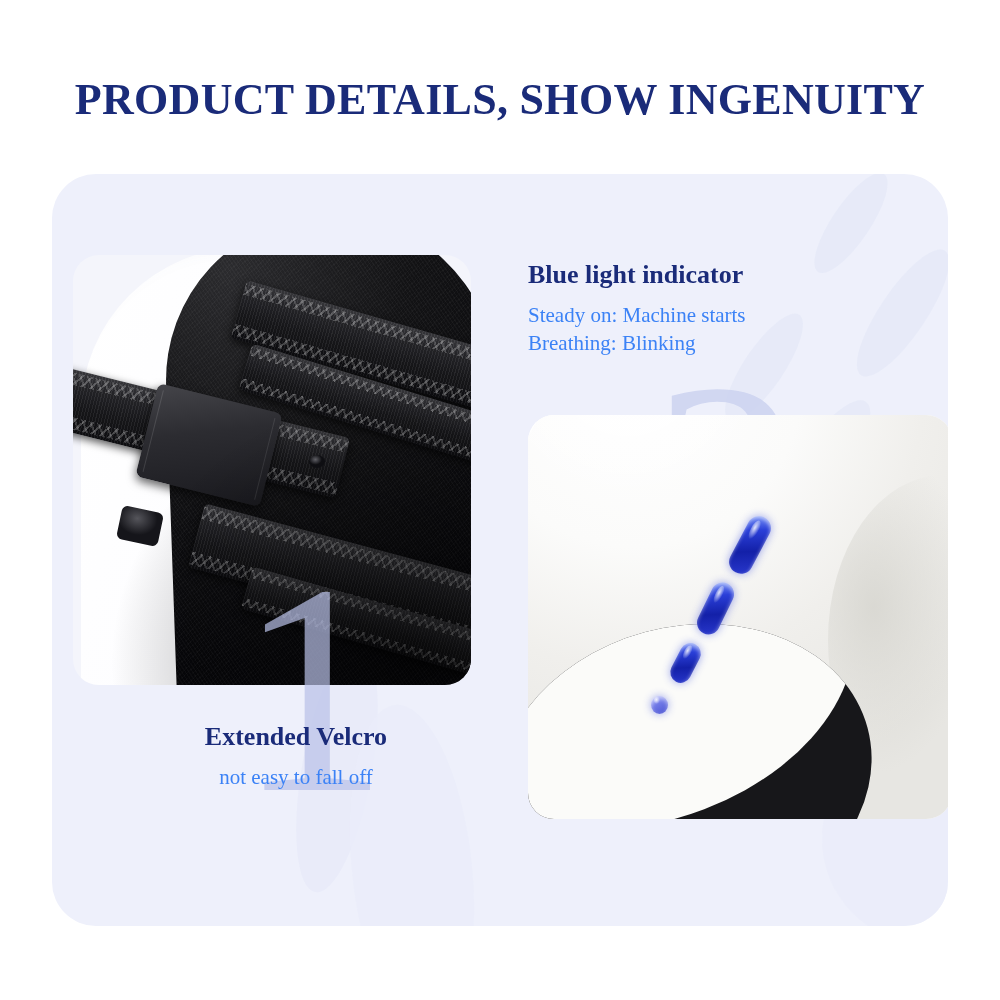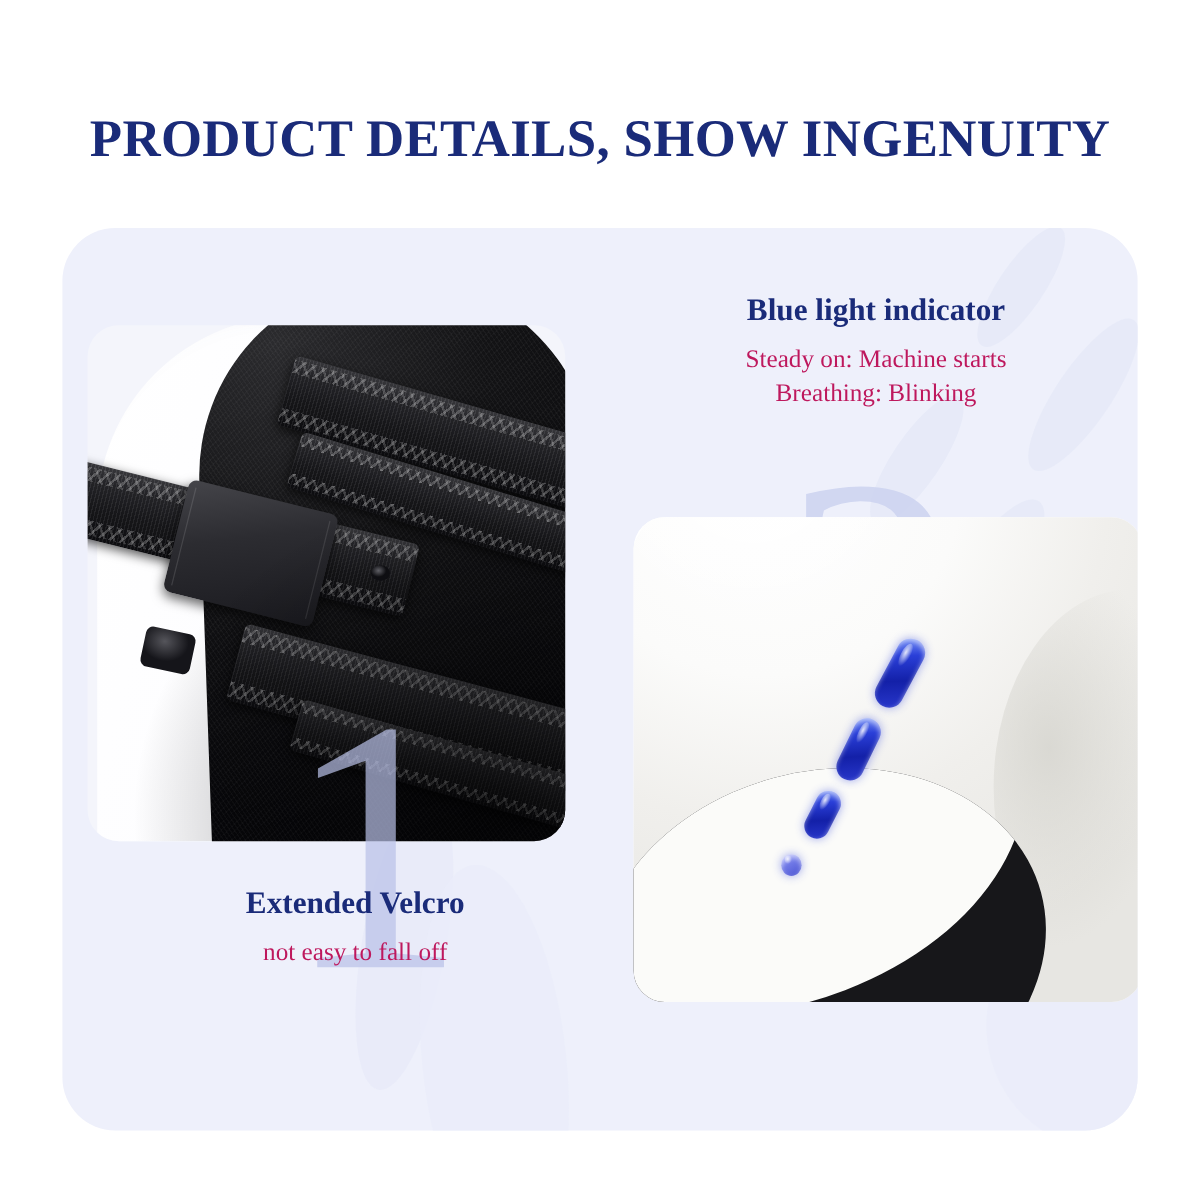--- a/index.html
+++ b/index.html
@@ -7,21 +7,20 @@
   html, body {
     width: 1000px; height: 1000px;
     background: #ffffff;
     font-family: "Liberation Serif", "DejaVu Serif", serif;
     overflow: hidden;
   }
   #page {
     position: relative;
     width: 1000px; height: 792px;
     background: #ffffff;
-    margin-top: 16px;
   }
 
   
   #page-title {
     position: absolute;
     left: 0; top: 74px;
     width: 1000px;
     text-align: center;
     font-family: "Liberation Serif", "DejaVu Serif", serif;
     font-weight: 700;
@@ -252,43 +251,42 @@
   }
   #led-1 { left: 210px; top: 99px;  width: 24px; height: 62px; border-radius: 12px; transform: rotate(28deg); }
   #led-2 { left: 176px; top: 166px; width: 23px; height: 55px; border-radius: 12px; transform: rotate(26deg); }
   #led-3 { left: 147px; top: 227px; width: 21px; height: 42px; border-radius: 11px; transform: rotate(27deg); }
   #led-4 { left: 123px; top: 281px; width: 17px; height: 18px; border-radius: 50%;
            background: linear-gradient(150deg,#b3b9ff 0%,#6f78e6 45%,#4a53d2 100%); }
 
   
   #label-right {
     position: absolute;
-    left: 528px; top: 228px;
+    left: 528px; top: 260px;
     width: 404px;
-    text-align: center;
   }
   #label-left {
     position: absolute;
     left: 108px; top: 722px;
     width: 376px;
     text-align: center;
   }
   .label-heading {
     font-family: "Liberation Serif", "DejaVu Serif", serif;
     font-weight: 700;
     font-size: 26px;
     color: #1a2b79;
     margin-bottom: 11px;
     white-space: nowrap;
   }
   .label-lines {
     font-family: "Liberation Serif", "DejaVu Serif", serif;
     font-weight: 400;
     font-size: 21px;
-    color: #be185d;
+    color: #3b82f6;
     line-height: 1.34;
   }
   .label-lines div { white-space: nowrap; }
 </style>
 </head>
 <body>
 
 <div id="page">
 
   <div id="page-title">PRODUCT DETAILS, SHOW INGENUITY</div>

